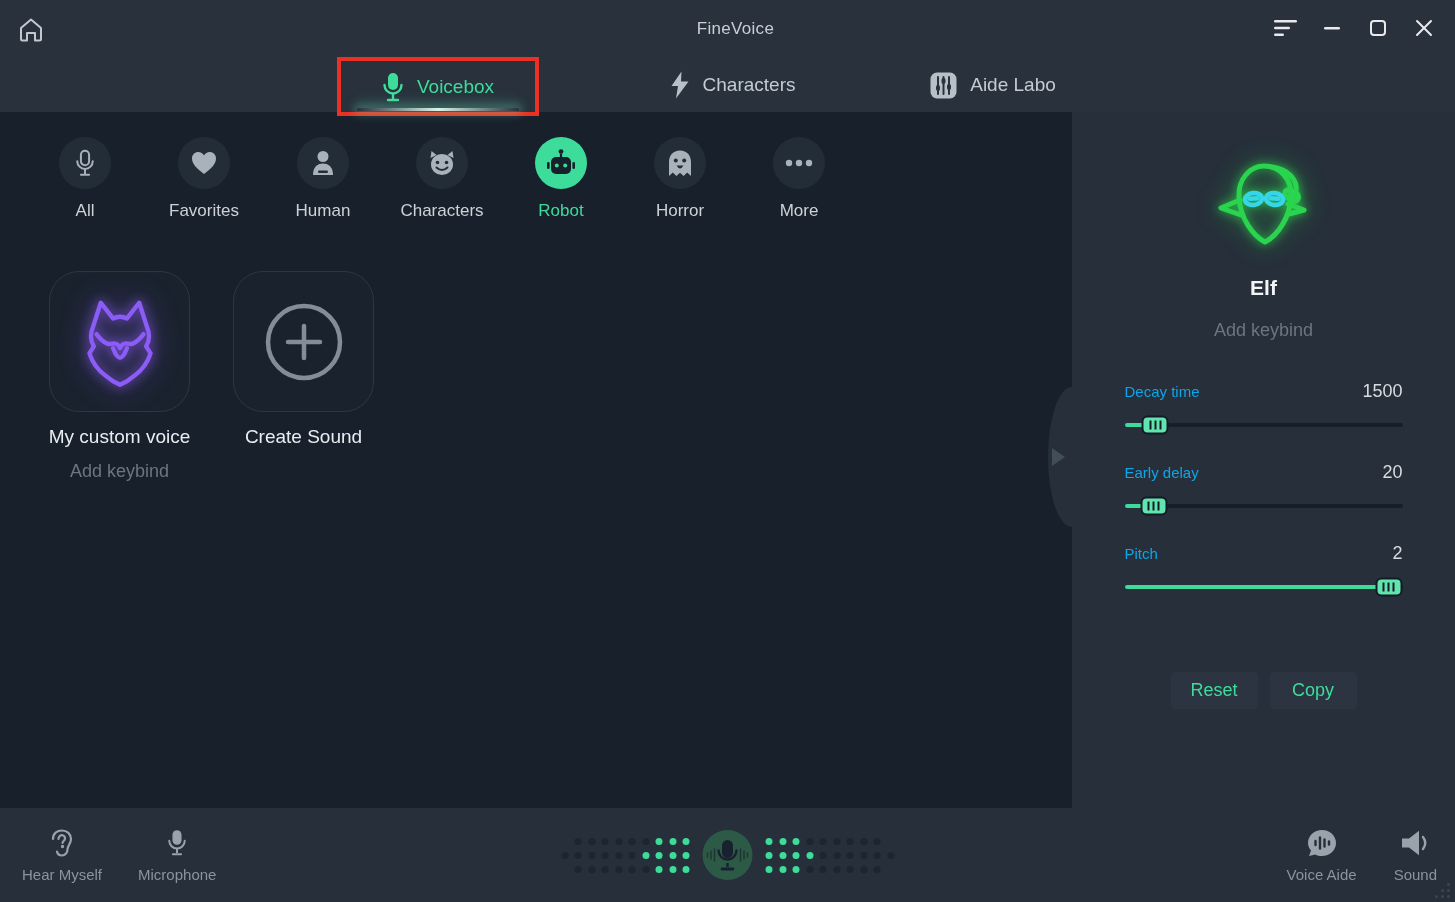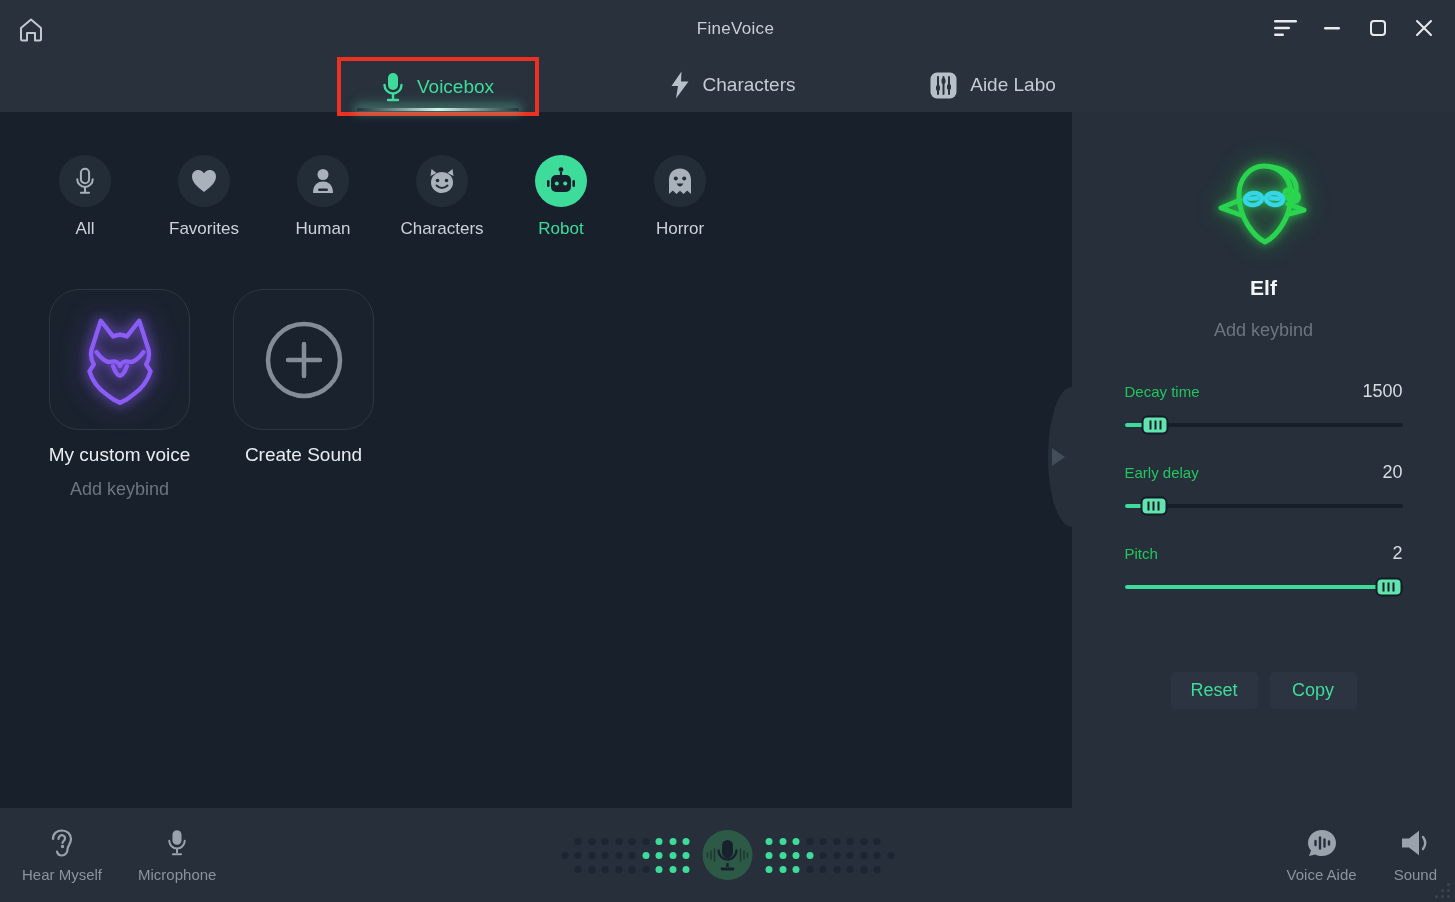--- a/index.html
+++ b/index.html
@@ -35,21 +35,21 @@
   .voicebox-frame{left:337px;top:57px;width:202px;height:59px;}
   .tab-voicebox{position:absolute;inset:0;color:var(--accent);}
   .tab-glow{position:absolute;bottom:1px;left:8%;width:84%;height:3px;border-radius:2px;
     background:linear-gradient(90deg,rgba(140,240,205,0) 0%,rgba(225,255,244,.95) 50%,rgba(140,240,205,0) 100%);
     box-shadow:0 0 10px 3px rgba(110,240,190,.35), 0 -6px 14px 2px rgba(110,240,190,.12);}
   .tab-soundboard{position:absolute;left:640px;top:62px;width:185px;height:46px;}
   .tab-voicelabo{position:absolute;left:900px;top:62px;width:186px;height:46px;}
 
   
   .main-area{position:absolute;left:0;top:112px;right:383px;bottom:94px;background:var(--main-bg);}
-  .categories{display:flex;gap:47px;padding:43px 0 0 49px;}
+  .categories{display:flex;gap:47px;padding:25px 0 0 49px;}
   .category{position:relative;width:72px;display:flex;flex-direction:column;align-items:center;cursor:pointer;}
   .cat-circle{width:52px;height:52px;border-radius:50%;background:var(--circle-bg);display:flex;align-items:center;justify-content:center;}
   .category.selected .cat-circle{background:var(--accent);}
   .cat-label{margin-top:12px;font-size:17px;color:var(--label-gray);white-space:nowrap;}
   .category.selected .cat-label{color:var(--accent);}
   .custom-frame{left:-10px;top:-13px;width:91px;height:98px;}
 
   .cards{display:flex;gap:43px;padding:50px 0 0 49px;}
   .voice-card{width:141px;display:flex;flex-direction:column;align-items:center;}
   .card-tile{width:141px;height:141px;border:1px solid #2D3742;border-radius:30px;display:flex;align-items:center;justify-content:center;cursor:pointer;background:rgba(255,255,255,.012);}
@@ -61,21 +61,21 @@
   
   .detail-panel{position:absolute;right:0;top:112px;width:383px;bottom:94px;background:var(--panel-bg);display:flex;flex-direction:column;align-items:center;}
   .panel-notch{position:absolute;left:-24px;top:275px;width:48px;height:140px;border-radius:50%;background:var(--panel-bg);}
   .notch-arrow{position:absolute;left:4px;top:61px;width:0;height:0;border-top:9px solid transparent;border-bottom:9px solid transparent;border-left:13px solid #46535F;opacity:.85;cursor:pointer;}
   .panel-voice-icon{margin-top:40px;height:100px;display:flex;align-items:center;justify-content:center;}
   .panel-voice-name{margin-top:24px;font-size:21px;font-weight:bold;color:#F2F4F6;}
   .panel-keybind{margin-top:20px;font-size:18px;color:var(--dim-gray);cursor:pointer;}
   .sliders{width:278px;margin-top:40px;}
   .slider-block{margin-bottom:35px;}
   .slider-head{display:flex;justify-content:space-between;align-items:baseline;}
-  .slider-label{font-size:15px;color:#22c55e;}
+  .slider-label{font-size:15px;color:#0ea5e9;}
   .slider-value{font-size:18px;color:#D7DCE0;}
   .slider{position:relative;margin-top:21px;height:4px;border-radius:2px;background:#161E29;cursor:pointer;}
   .slider .fill{position:absolute;left:0;top:0;height:4px;border-radius:2px;background:var(--accent);}
   .handle{position:absolute;top:50%;transform:translate(-50%,-50%);width:27px;height:19px;border-radius:6px;background:#62E4AE;border:2px solid #121B26;display:flex;align-items:center;justify-content:center;gap:3px;cursor:grab;}
   .handle i{display:block;width:2px;height:9px;background:#121B26;}
   .panel-buttons{display:flex;gap:12px;margin-top:48px;}
   .panel-btn{width:87px;height:37px;border:none;border-radius:4px;background:#2B3440;color:var(--accent);font-size:18px;font-family:inherit;cursor:pointer;}
 
   
   .footer{position:absolute;left:0;right:0;bottom:0;height:94px;background:var(--panel-bg);}
@@ -243,20 +243,30 @@
           <svg width="24" height="27" viewBox="0 0 24 27">
             <path d="M12 0.5 C19 0.5 23 5.5 23 12 V26 L19.2 22.5 L15.6 26 L12 22.8 L8.4 26 L4.8 22.5 L1 26 V12 C1 5.5 5 0.5 12 0.5 Z" fill="#A9B2BA"></path>
             <circle cx="7.8" cy="10.5" r="2" fill="#232D38"></circle>
             <circle cx="16.2" cy="10.5" r="2" fill="#232D38"></circle>
             <path d="M8.5 15.5 Q12 21.5 15.5 15.5 Z" fill="#232D38"></path>
           </svg>
         </div>
         <span class="cat-label">Horror</span>
       </div>
 
+      <div class="category">
+        <div class="cat-circle">
+          <svg width="28" height="8" viewBox="0 0 28 8" fill="#A9B2BA">
+            <circle cx="4" cy="4" r="3.2"></circle>
+              <circle cx="14" cy="4" r="3.2"></circle>
+              <circle cx="24" cy="4" r="3.2"></circle>
+          </svg>
+        </div>
+        <span class="cat-label">More</span>
+      </div>
     </div>
 
     <div class="cards">
       <div class="voice-card">
         <div class="card-tile">
           <svg class="neon-purple-glow" width="88" height="96" viewBox="0 0 100 110" fill="none" stroke="#8B5CF6" stroke-width="5" stroke-linejoin="round" stroke-linecap="round">
             <path d="M28 10 L42 28 Q50 24 58 28 L72 10 L81 38 Q86 50 80 60 L85 68 Q80 84 66 94 L58 100 L50 104 L42 100 L34 94 Q20 84 15 68 L20 60 Q14 50 19 38 Z"></path>
             <path d="M23 46 Q33 59 40 57 Q47 55 50 62 Q53 55 60 57 Q67 59 77 46"></path>
             <path d="M42 62 Q50 84 58 62"></path>
           </svg>

